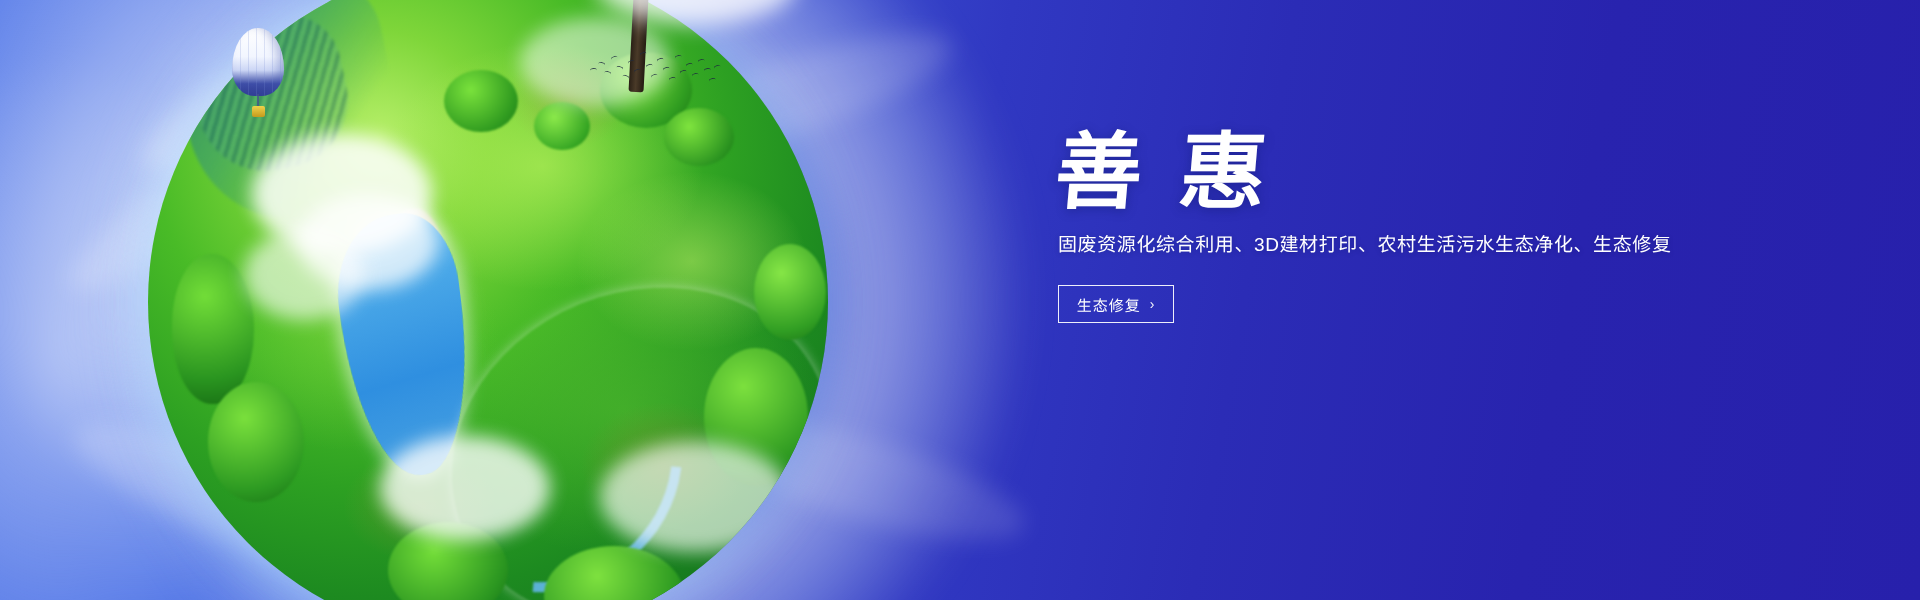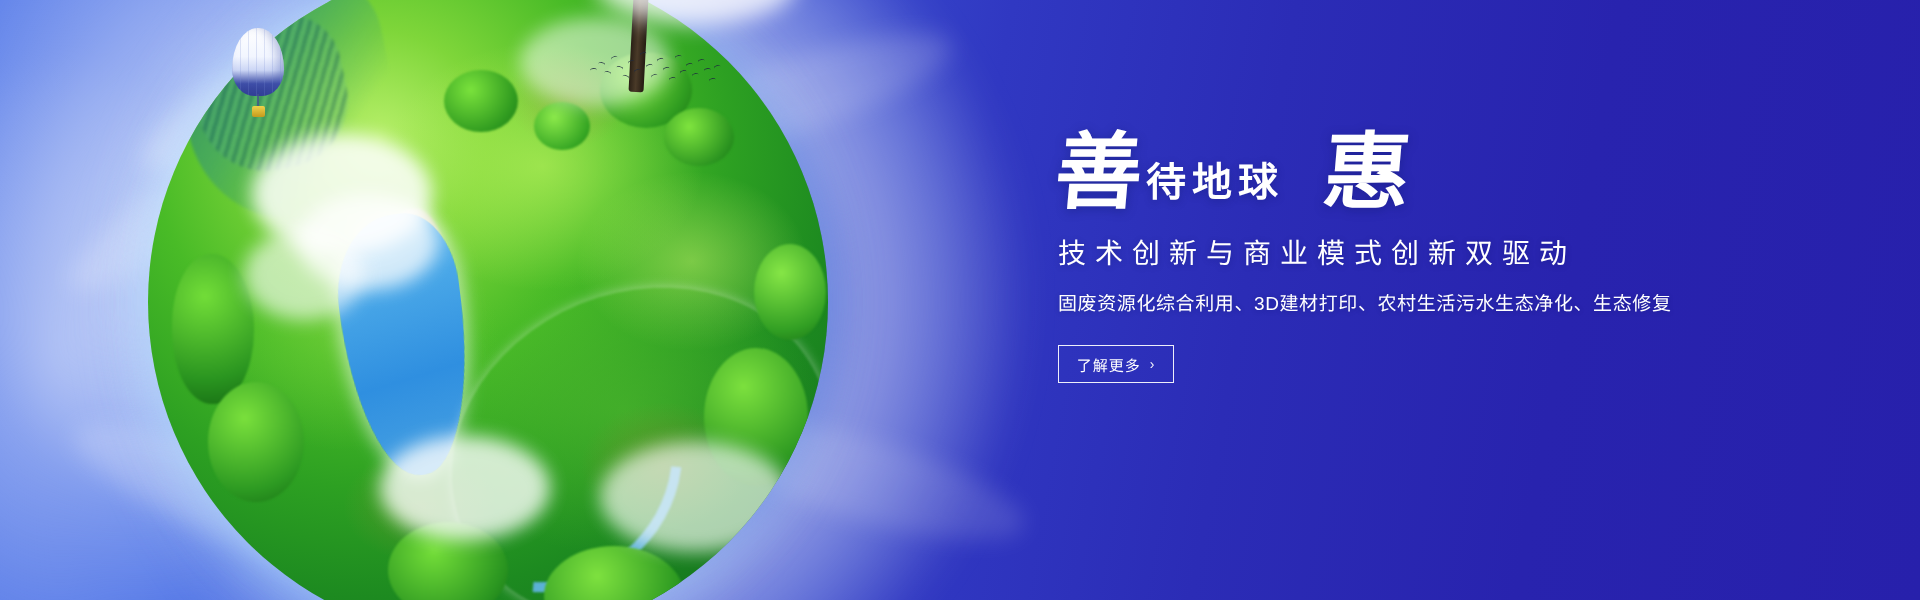--- a/index.html
+++ b/index.html
@@ -309,30 +309,28 @@
       <span class="bird" style="left: 116px; top: 24px; transform: rotate(-8deg);"></span>
       <span class="bird" style="left: 121px; top: 34px; transform: rotate(-13deg);"></span>
       <span class="bird" style="left: 126px; top: 21px; transform: rotate(-18deg);"></span>
     </div>
 
   <div class="content">
 
     <h1 class="headline">
       <span class="hl-group">
         <span class="hl-big">善</span>
-        <span class="hl-small">待地球</span>
       </span>
       <span class="hl-group">
         <span class="hl-big">惠</span>
       </span>
     </h1>
 
-    <p class="subtitle">技术创新与商业模式创新双驱动</p>
 
     <p class="desc">固废资源化综合利用、3D建材打印、农村生活污水生态净化、生态修复</p>
 
     <button class="cta">
-      <span>了解更多</span>
+      <span>生态修复</span>
       <span class="cta-chev">›</span>
     </button>
 
   </div>
 </div>
 
 </body></html>

